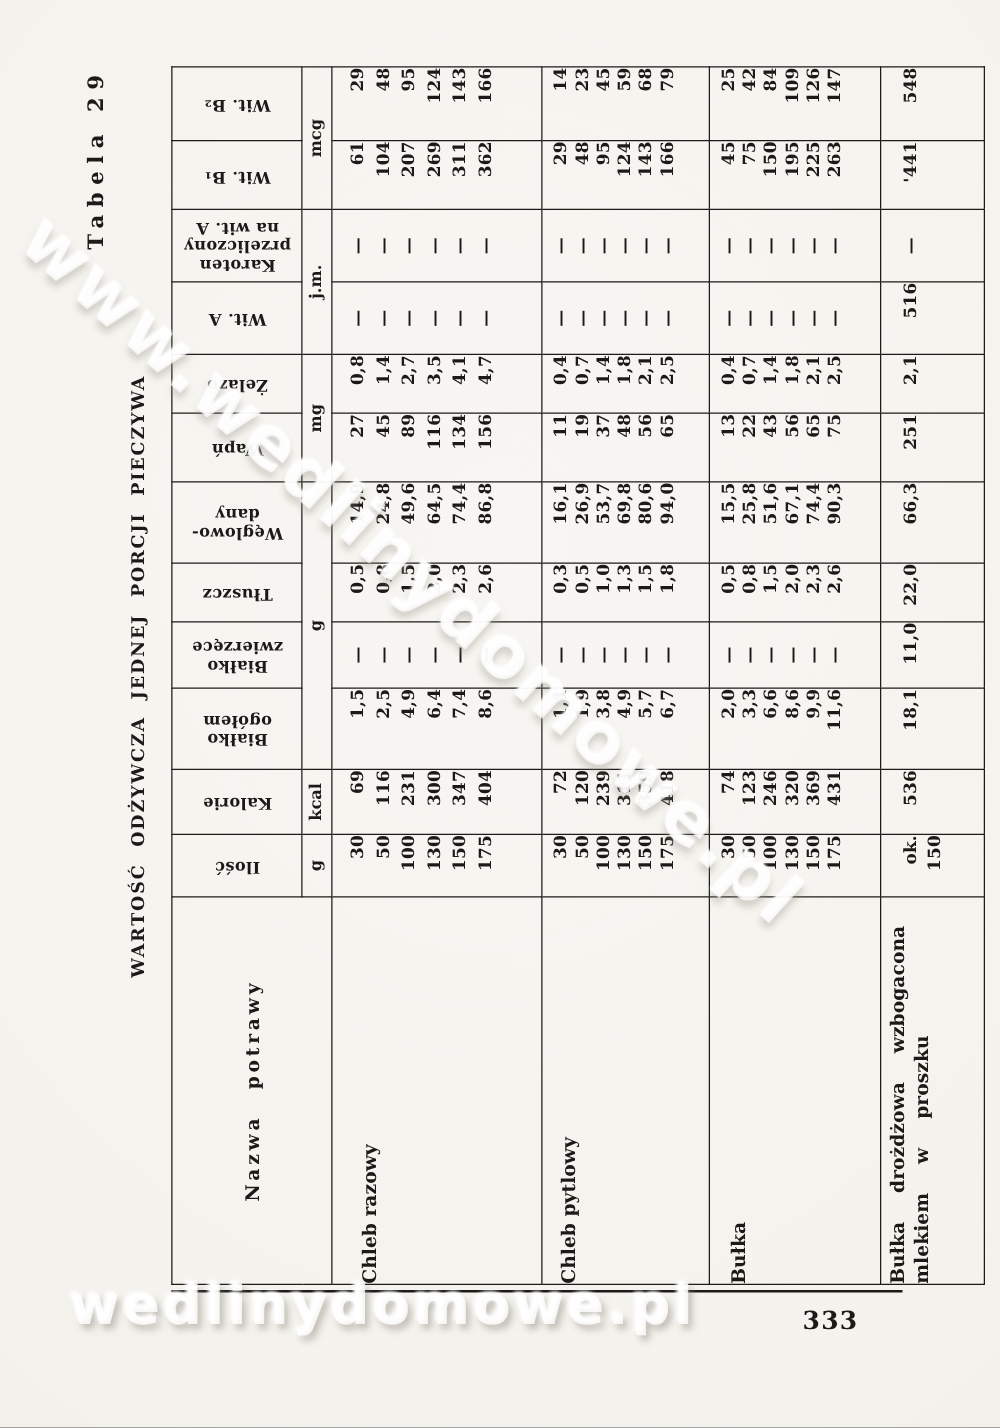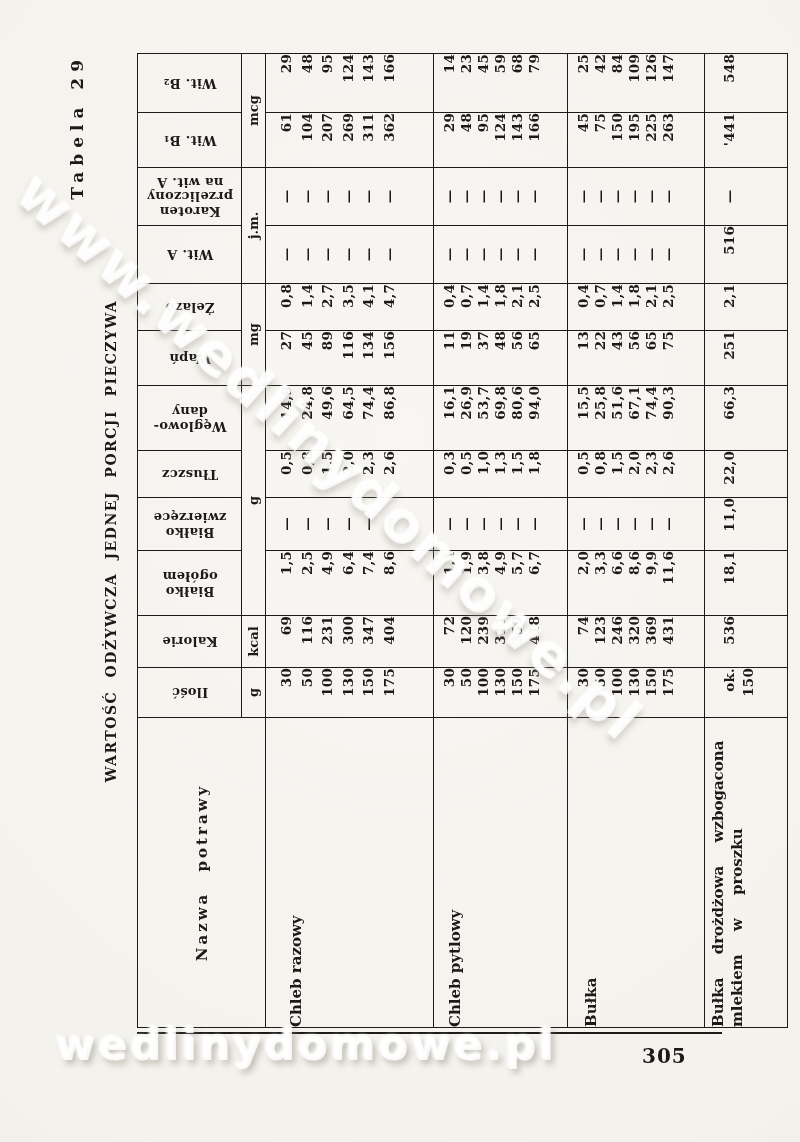--- a/index.html
+++ b/index.html
@@ -412,14 +412,14 @@
           <td class="num">516</td>
           <td class="num dash">—</td>
           <td class="num">'441</td>
           <td class="num">548</td>
         </tr>
       </tbody>
         </table>
     </div>
   </div>
 
-  <div class="pagenum">305</div>
+  <div class="pagenum">333</div>
 </div>
 
 </body></html>

